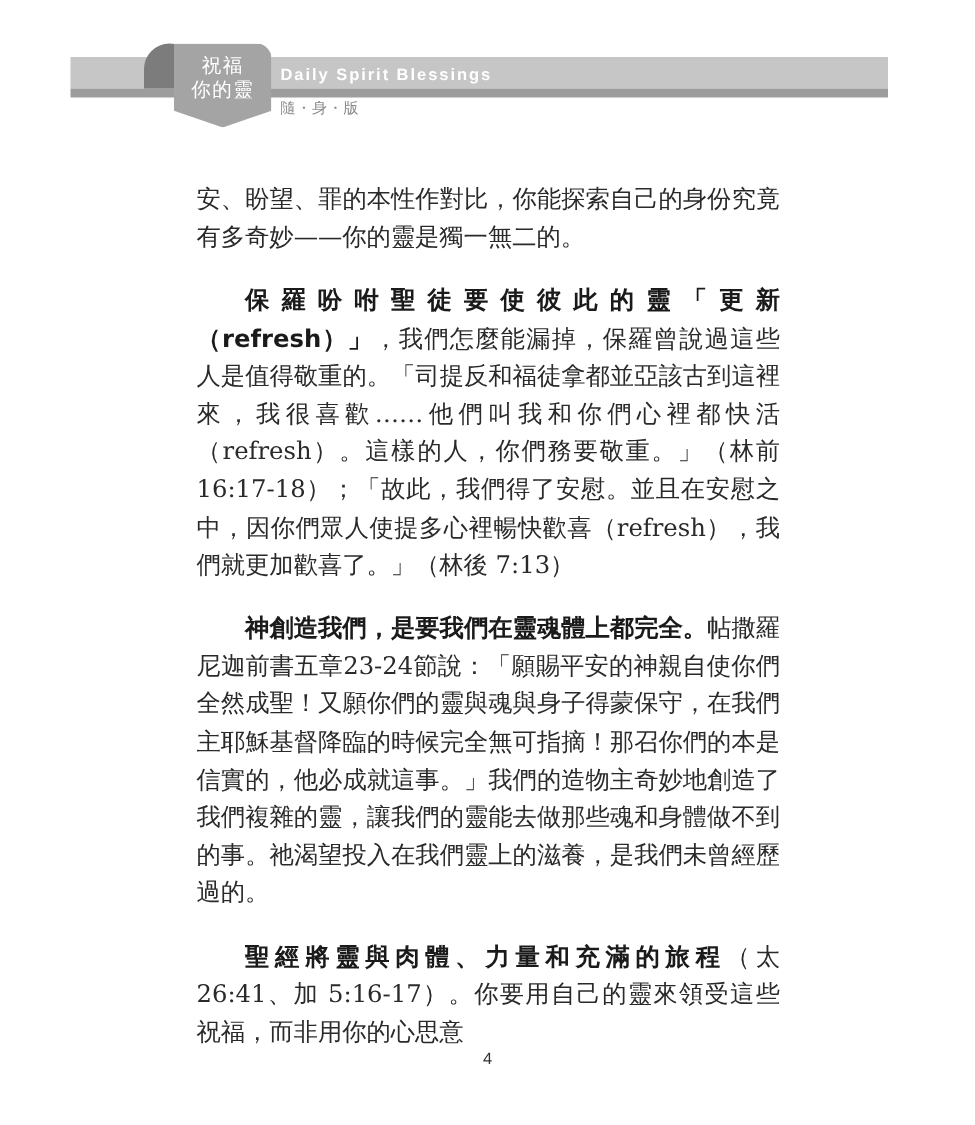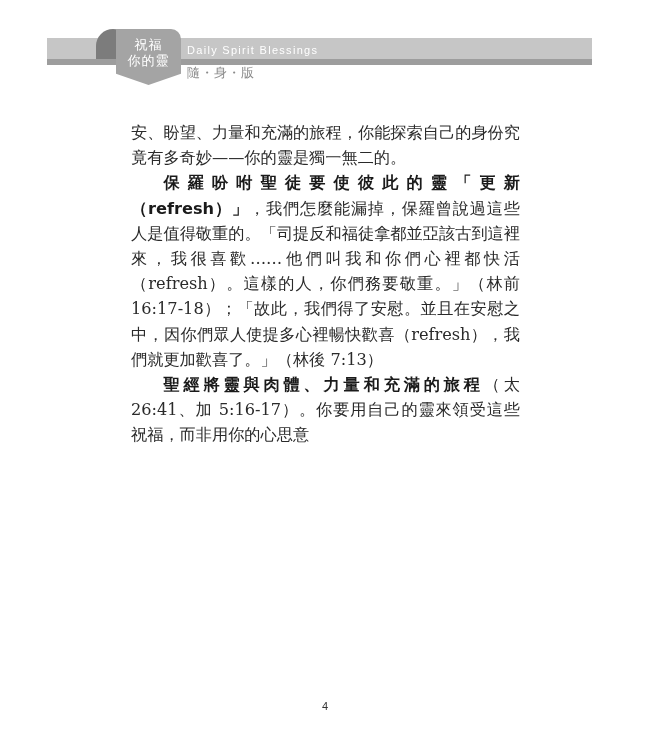--- a/index.html
+++ b/index.html
@@ -59,48 +59,49 @@
       font-size: 13px;
       line-height: 16px;
       letter-spacing: 1px;
     }
     .tab-title span { display: block; }
     .brand-en {
       position: absolute;
       left: 187px; top: 43px;
       color: #ffffff;
       font-family: "Liberation Sans", "DejaVu Sans", sans-serif;
-      font-weight: normal;
+      font-weight: bold;
       font-size: 11px;
       letter-spacing: 1.3px;
       line-height: 14px;
     }
     .brand-sub {
       position: absolute;
       left: 187px; top: 67px;
       color: #8a8a8a;
       font-family: "DejaVu Sans", "Liberation Sans", sans-serif;
-      font-size: 13px;
+      font-size: 10px;
       line-height: 12px;
       letter-spacing: 0.5px;
     }
     
     .content {
       position: absolute;
       left: 131px; top: 120px;
       width: 389px;
       font-size: 16.2px;
       line-height: 25.2px;
       text-align: justify;
     }
     .content p {
       margin: 0;
     }
     .content p.indent {
       text-indent: 2em;
+      margin-top: 17px;
     }
     .content b {
       font-family: "DejaVu Sans", "Liberation Sans", sans-serif;
       font-weight: bold;
       color: #1a1a1a;
     }
     .page-number {
       position: absolute;
       left: 0; top: 700px;
       width: 650px;
@@ -123,24 +124,27 @@
   <div class="tab-title">
     <span>祝福</span>
     <span>你的靈</span>
   </div>
 
   <div class="brand-en">Daily Spirit Blessings</div>
   <div class="brand-sub">隨・身・版</div>
 
   <div class="content">
     <p>
-      <span>安、盼望、力量和充滿的旅程，你能探索自己的身份究竟有多奇妙——你的靈是獨一無二的。</span>
+      <span>安、盼望、罪的本性作對比，你能探索自己的身份究竟有多奇妙——你的靈是獨一無二的。</span>
     </p>
     <p class="indent">
       <b>保羅吩咐聖徒要使彼此的靈「更新（refresh）」</b><span>，我們怎麼能漏掉，保羅曾說過這些人是值得敬重的。「司提反和福徒拿都並亞該古到這裡來，我很喜歡……他們叫我和你們心裡都快活（refresh）。這樣的人，你們務要敬重。」（林前 16:17-18）；「故此，我們得了安慰。並且在安慰之中，因你們眾人使提多心裡暢快歡喜（refresh），我們就更加歡喜了。」（林後 7:13）</span>
+    </p>
+    <p class="indent">
+      <b>神創造我們，是要我們在靈魂體上都完全。</b><span>帖撒羅尼迦前書五章23-24節說：「願賜平安的神親自使你們全然成聖！又願你們的靈與魂與身子得蒙保守，在我們主耶穌基督降臨的時候完全無可指摘！那召你們的本是信實的，他必成就這事。」我們的造物主奇妙地創造了我們複雜的靈，讓我們的靈能去做那些魂和身體做不到的事。祂渴望投入在我們靈上的滋養，是我們未曾經歷過的。</span>
     </p>
     <p class="indent">
       <b>聖經將靈與肉體、力量和充滿的旅程</b><span>（太 26:41、加 5:16-17）。你要用自己的靈來領受這些祝福，而非用你的心思意</span>
     </p>
   </div>
 
   <div class="page-number">4</div>
 </div>
 
 </body></html>

